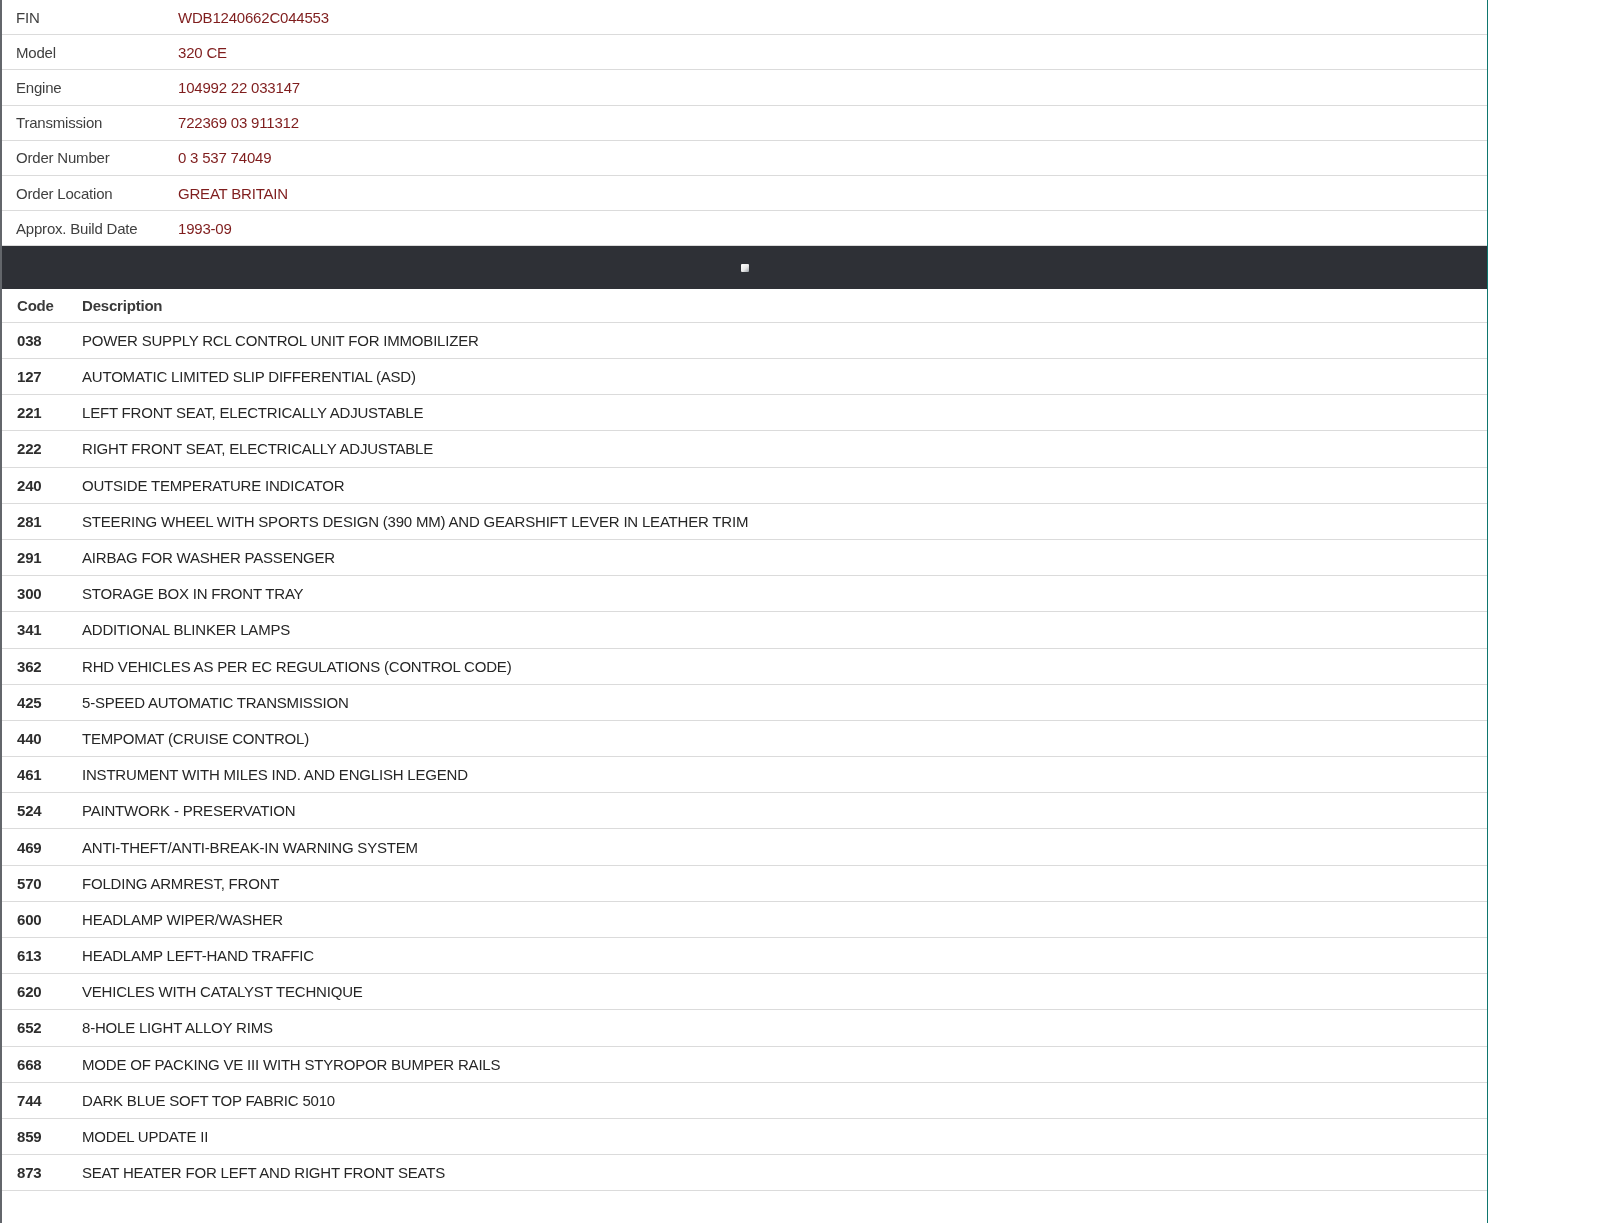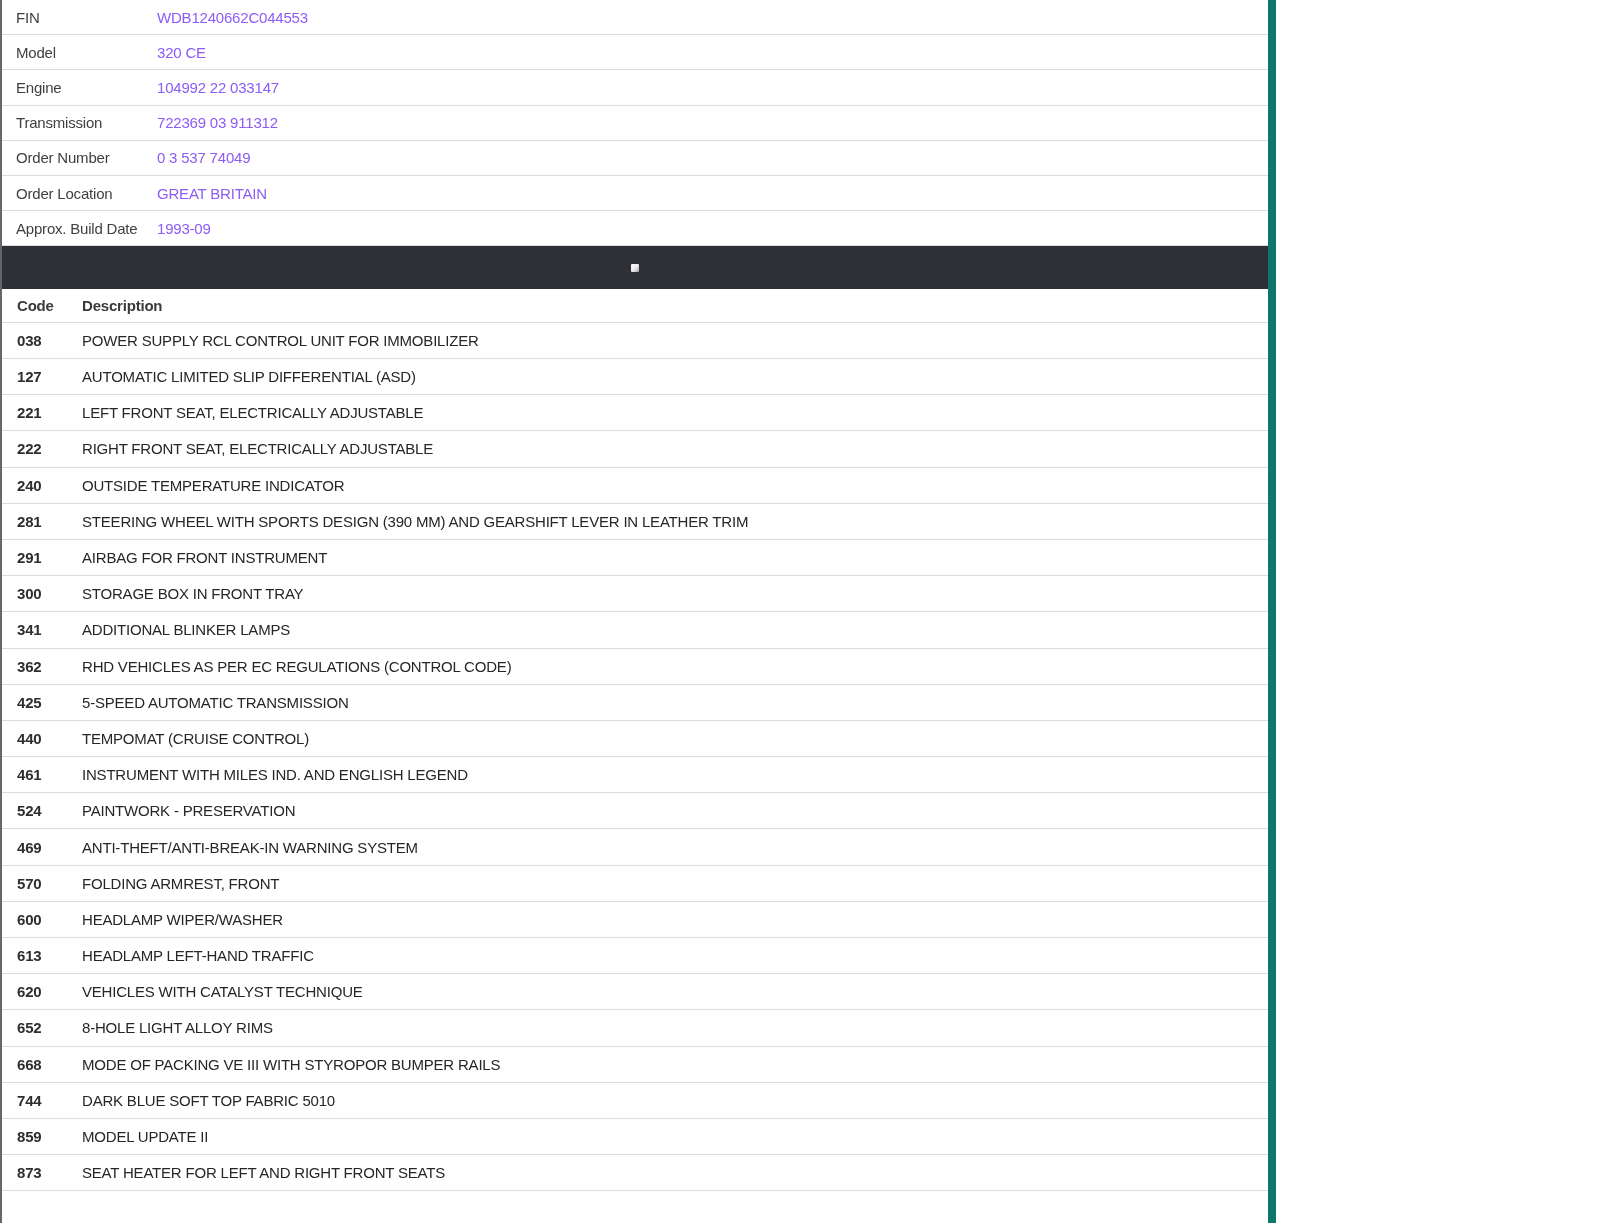--- a/index.html
+++ b/index.html
@@ -4,42 +4,43 @@
 <style>
   * { box-sizing: border-box; }
   html, body { margin: 0; padding: 0; }
   body {
     width: 1600px; height: 1223px; overflow: hidden;
     background: #ffffff;
     font-family: "Liberation Sans", "DejaVu Sans", sans-serif;
   }
   .page {
     position: relative;
-    width: 1276px; height: 1223px;
+    width: 1488px; height: 1223px;
     border-left: 2px solid #63666b;
-    border-right: 8px solid #0f766e;
+    border-right: 1px solid #0f766e;
     overflow: hidden;
     background: #ffffff;
   }
 
   
   .info-row {
     display: flex; align-items: center;
     height: 35.2px;
     border-bottom: 1px solid #dbdbdb;
     background: #ffffff;
   }
   .info-label {
     width: 155px; padding-left: 14px;
     font-size: 15px; color: #3f3f3f; letter-spacing: -0.2px;
     white-space: nowrap;
   }
   .info-value {
-    font-size: 15px; color: #8b5cf6; letter-spacing: -0.2px;
+    font-size: 15px; color: #7f1d1d; letter-spacing: -0.2px;
     white-space: nowrap;
+    margin-left: 21px;
   }
 
   
   .banner {
     height: 43px;
     background: #2e3036;
     display: flex; align-items: center; justify-content: center;
   }
   .broken-img {
     width: 8px; height: 8px;
@@ -158,21 +159,21 @@
           <td class="col-desc">OUTSIDE TEMPERATURE INDICATOR</td>
         </tr>
 
         <tr>
           <td class="cell-code">281</td>
           <td class="col-desc">STEERING WHEEL WITH SPORTS DESIGN (390 MM) AND GEARSHIFT LEVER IN LEATHER TRIM</td>
         </tr>
 
         <tr>
           <td class="cell-code">291</td>
-          <td class="col-desc">AIRBAG FOR FRONT INSTRUMENT</td>
+          <td class="col-desc">AIRBAG FOR WASHER PASSENGER</td>
         </tr>
 
         <tr>
           <td class="cell-code">300</td>
           <td class="col-desc">STORAGE BOX IN FRONT TRAY</td>
         </tr>
 
         <tr>
           <td class="cell-code">341</td>
           <td class="col-desc">ADDITIONAL BLINKER LAMPS</td>

